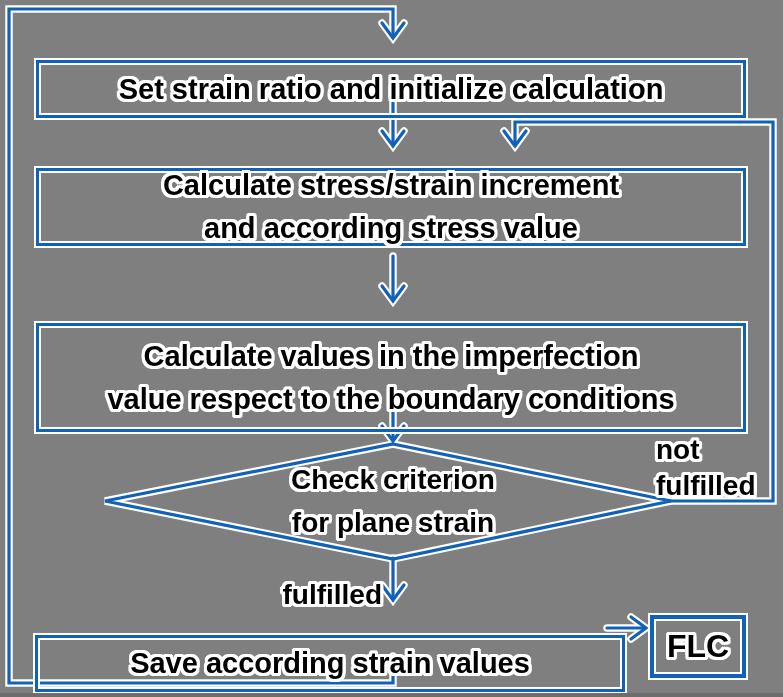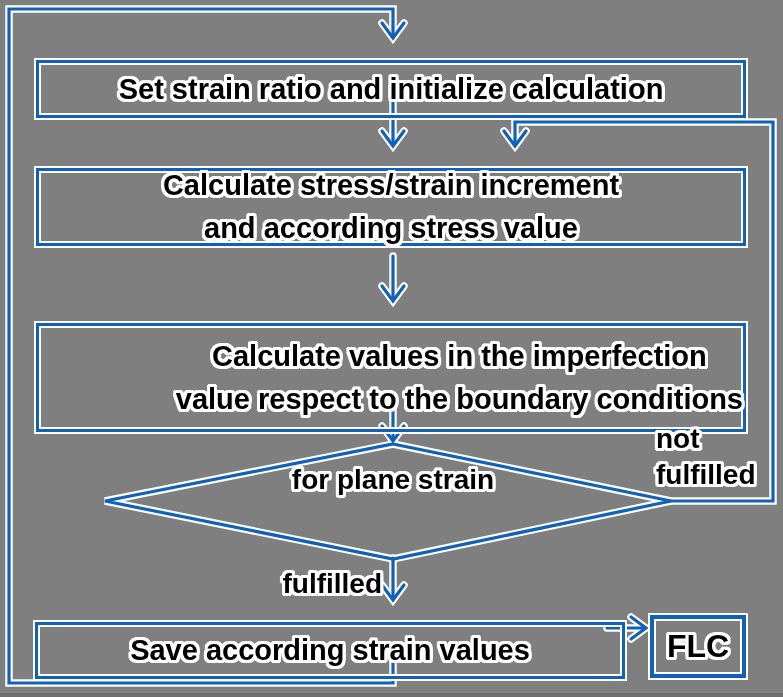--- a/index.html
+++ b/index.html
@@ -53,20 +53,21 @@
       -3px 0 0 #fff, 3px 0 0 #fff, 0 -3px 0 #fff, 0 3px 0 #fff,
       -2px -2px 0 #fff, 2px -2px 0 #fff, -2px 2px 0 #fff, 2px 2px 0 #fff,
       -3px -2px 0 #fff, 3px -2px 0 #fff, -3px 2px 0 #fff, 3px 2px 0 #fff,
       -2px -3px 0 #fff, 2px -3px 0 #fff, -2px 3px 0 #fff, 2px 3px 0 #fff;
   }
   .label {
     position: absolute;
     font-weight: bold;
     color: #000000;
     font-size: 28px;
+    margin-top: 11px;
   }
   .diamond-text {
     position: absolute;
     left: 193px;
     top: 458px;
     width: 400px;
     text-align: center;
     font-size: 28px;
     line-height: 43px;
   }
@@ -142,39 +143,40 @@
     <span class="flow-text">Set strain ratio and initialize calculation</span>
   </div>
 
   <div class="node" style="left:36px; top:148px; width:710px; height:78px;">
     <div class="flow-text">
       <div>Calculate stress/strain increment</div>
       <div>and according stress value</div>
     </div>
   </div>
 
-  <div class="node" style="left:36px; top:303px; width:710px; height:109px;justify-content:flex-end;">
+  <div class="node" style="left:36px; top:303px; width:710px; height:109px;">
     <div class="flow-text">
       <div>Calculate values in the imperfection</div>
       <div>value respect to the boundary conditions</div>
     </div>
   </div>
 
   <div class="flow-text diamond-text">
+    <div>Check criterion</div>
     <div>for plane strain</div>
   </div>
 
   <div class="flow-text label not-fulfilled-label">
     <div>not</div>
     <div>fulfilled</div>
   </div>
 
   <div class="flow-text label fulfilled-label">fulfilled</div>
 
-  <div class="node" style="left:35px; top:602px; width:590px; height:57px;">
+  <div class="node" style="left:35px; top:615px; width:590px; height:57px;">
     <span class="flow-text">Save according strain values</span>
   </div>
 
   <div class="node node-flc" style="left:650px; top:595px; width:96px; height:63px;">
     <span class="flow-text flc-text">FLC</span>
   </div>
 
   <div class="bottom-edge"></div>
 
 </div>

